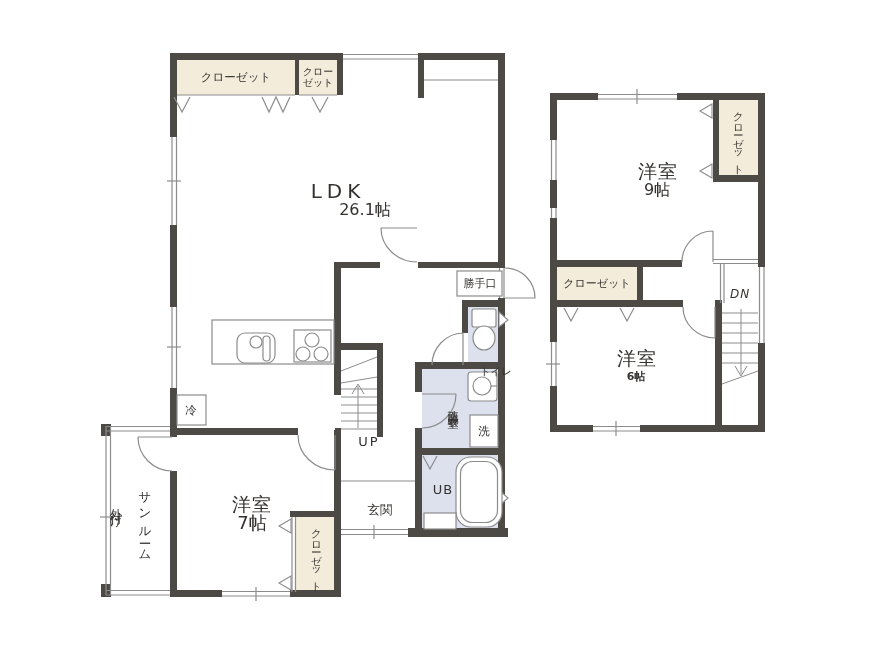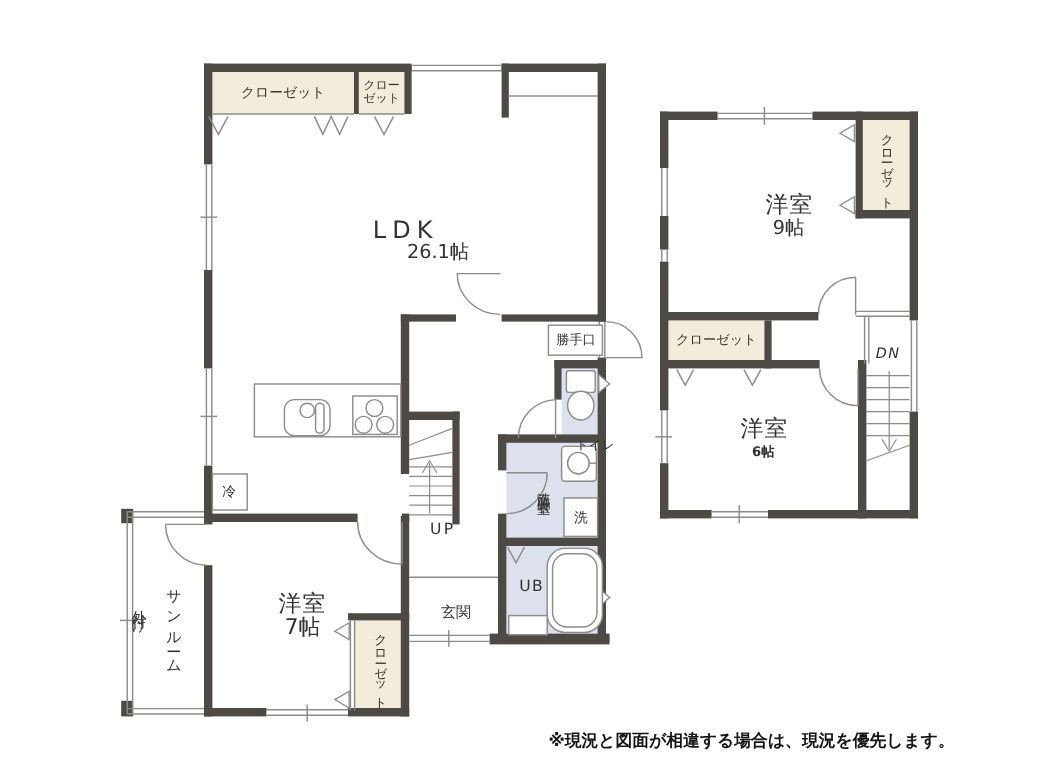--- a/index.html
+++ b/index.html
@@ -254,15 +254,14 @@
 <div class="lbl vert" style="left:145px;top:520px;font-size:12.5px;letter-spacing:4px;">サンルーム</div>
 
 <div class="lbl" style="left:658px;top:171px;font-size:19px;letter-spacing:1px;">洋室</div>
 <div class="lbl" style="left:657px;top:190px;font-size:16px;">9帖</div>
 <div class="lbl vert" style="left:738px;top:137px;font-size:10.5px;letter-spacing:1px;">クローゼット</div>
 <div class="lbl" style="left:597px;top:284px;font-size:11px;">クローゼット</div>
 <div class="lbl" style="left:740px;top:295px;font-size:12px;letter-spacing:1px;font-style:italic;">DN</div>
 <div class="lbl" style="left:637px;top:358px;font-size:19px;letter-spacing:1px;">洋室</div>
 <div class="lbl" style="left:636px;top:377px;font-size:11px;font-weight:bold;">6帖</div>
 
-<div class="footer" style="left:457px;top:609px;font-size:14px;">※現況と図面が相違する場合は、現況を優先します。</div>
 
 </div>
 
 </body></html>

